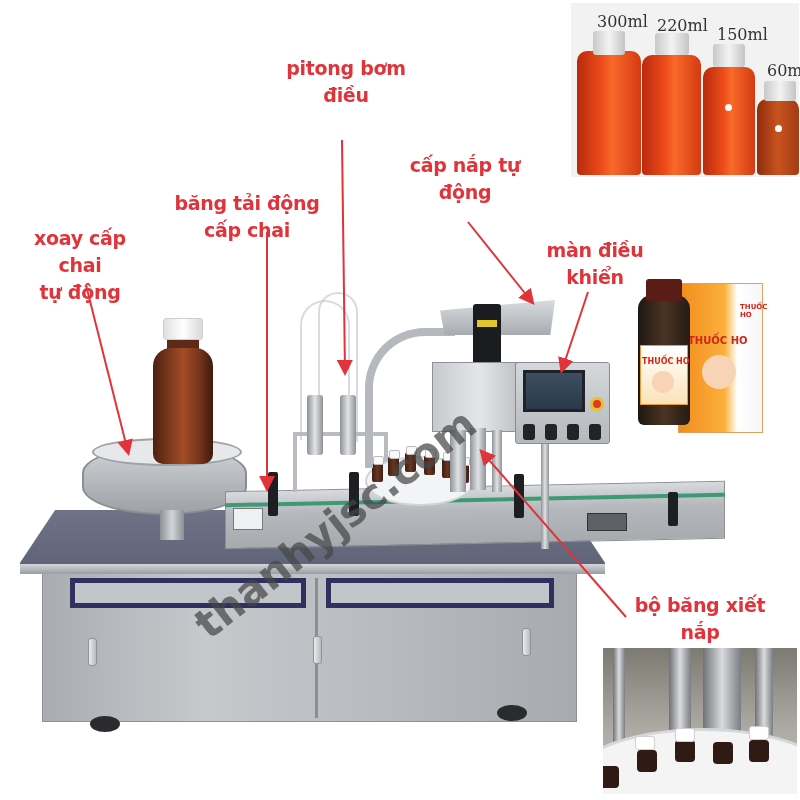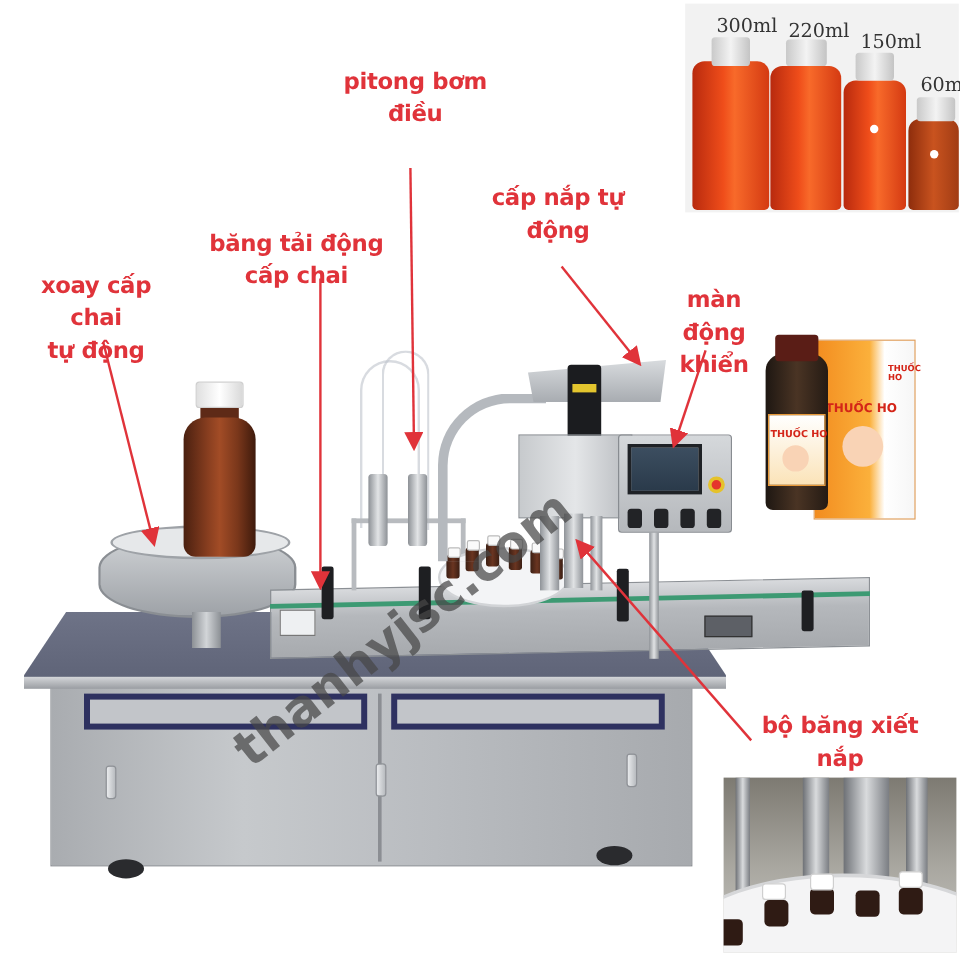--- a/index.html
+++ b/index.html
@@ -212,21 +212,21 @@
 </div>
 
 <div class="label" style="left:276px;top:55px;width:140px;">pitong bơm
 điều</div>
 <div class="label" style="left:172px;top:190px;width:150px;">băng tải động
 cấp chai</div>
 <div class="label" style="left:10px;top:225px;width:140px;">xoay cấp chai
 tự động</div>
 <div class="label" style="left:400px;top:152px;width:130px;">cấp nắp tự
 động</div>
-<div class="label" style="left:545px;top:237px;width:100px;">màn động
+<div class="label" style="left:545px;top:237px;width:100px;">màn điều
 khiển</div>
 <div class="label" style="left:625px;top:592px;width:150px;">bộ băng xiết
 nắp</div>
 
 <svg class="arrows" viewBox="0 0 800 800">
   <defs>
     <marker id="ah" markerWidth="8" markerHeight="8" refX="6" refY="4" orient="auto">
       <path d="M0,0 L8,4 L0,8 z" fill="#e0333a"></path>
     </marker>
   </defs>

